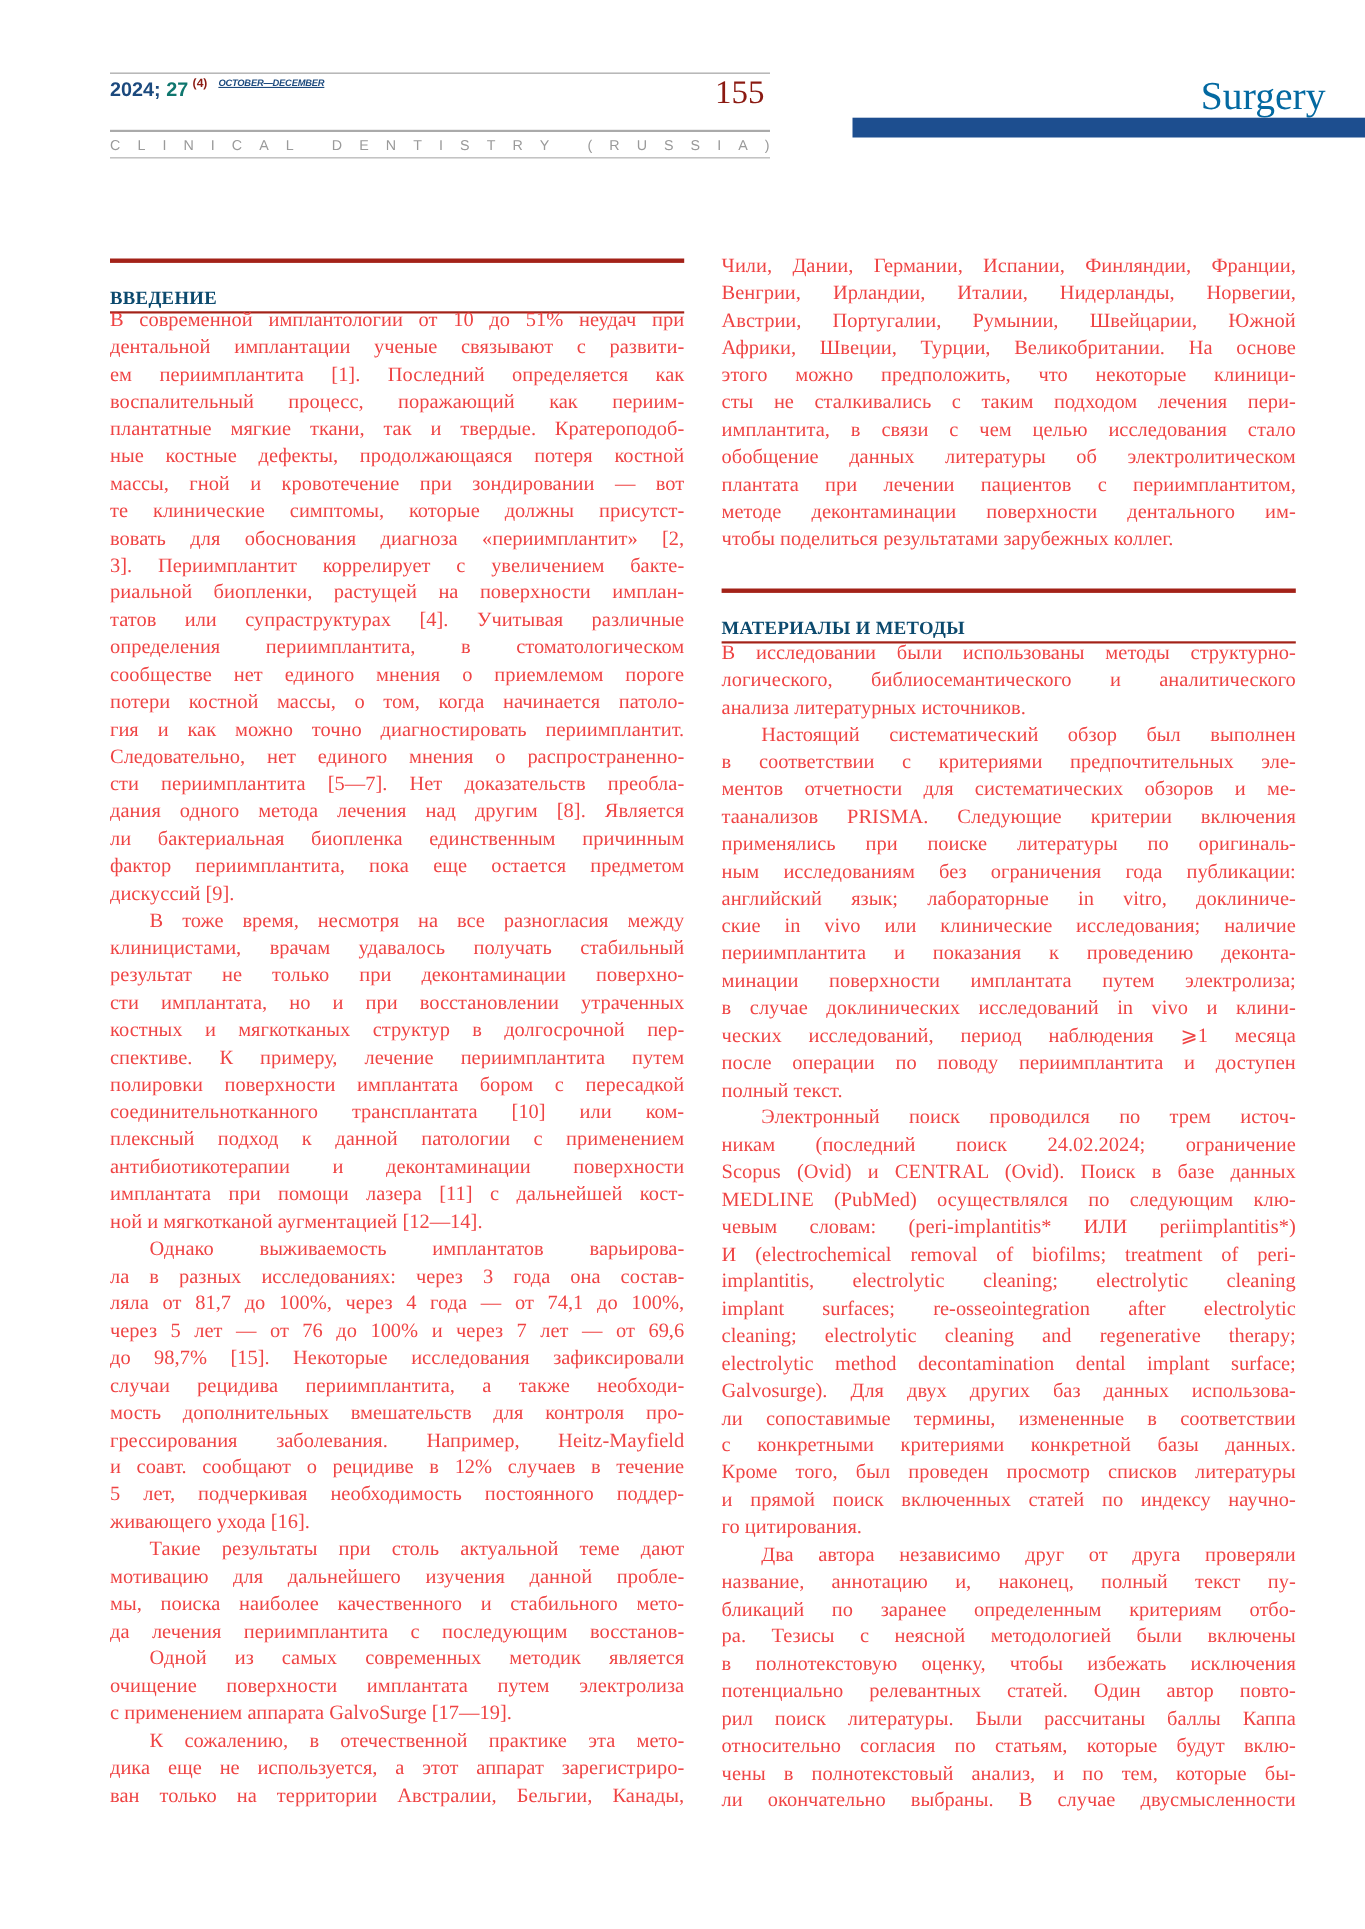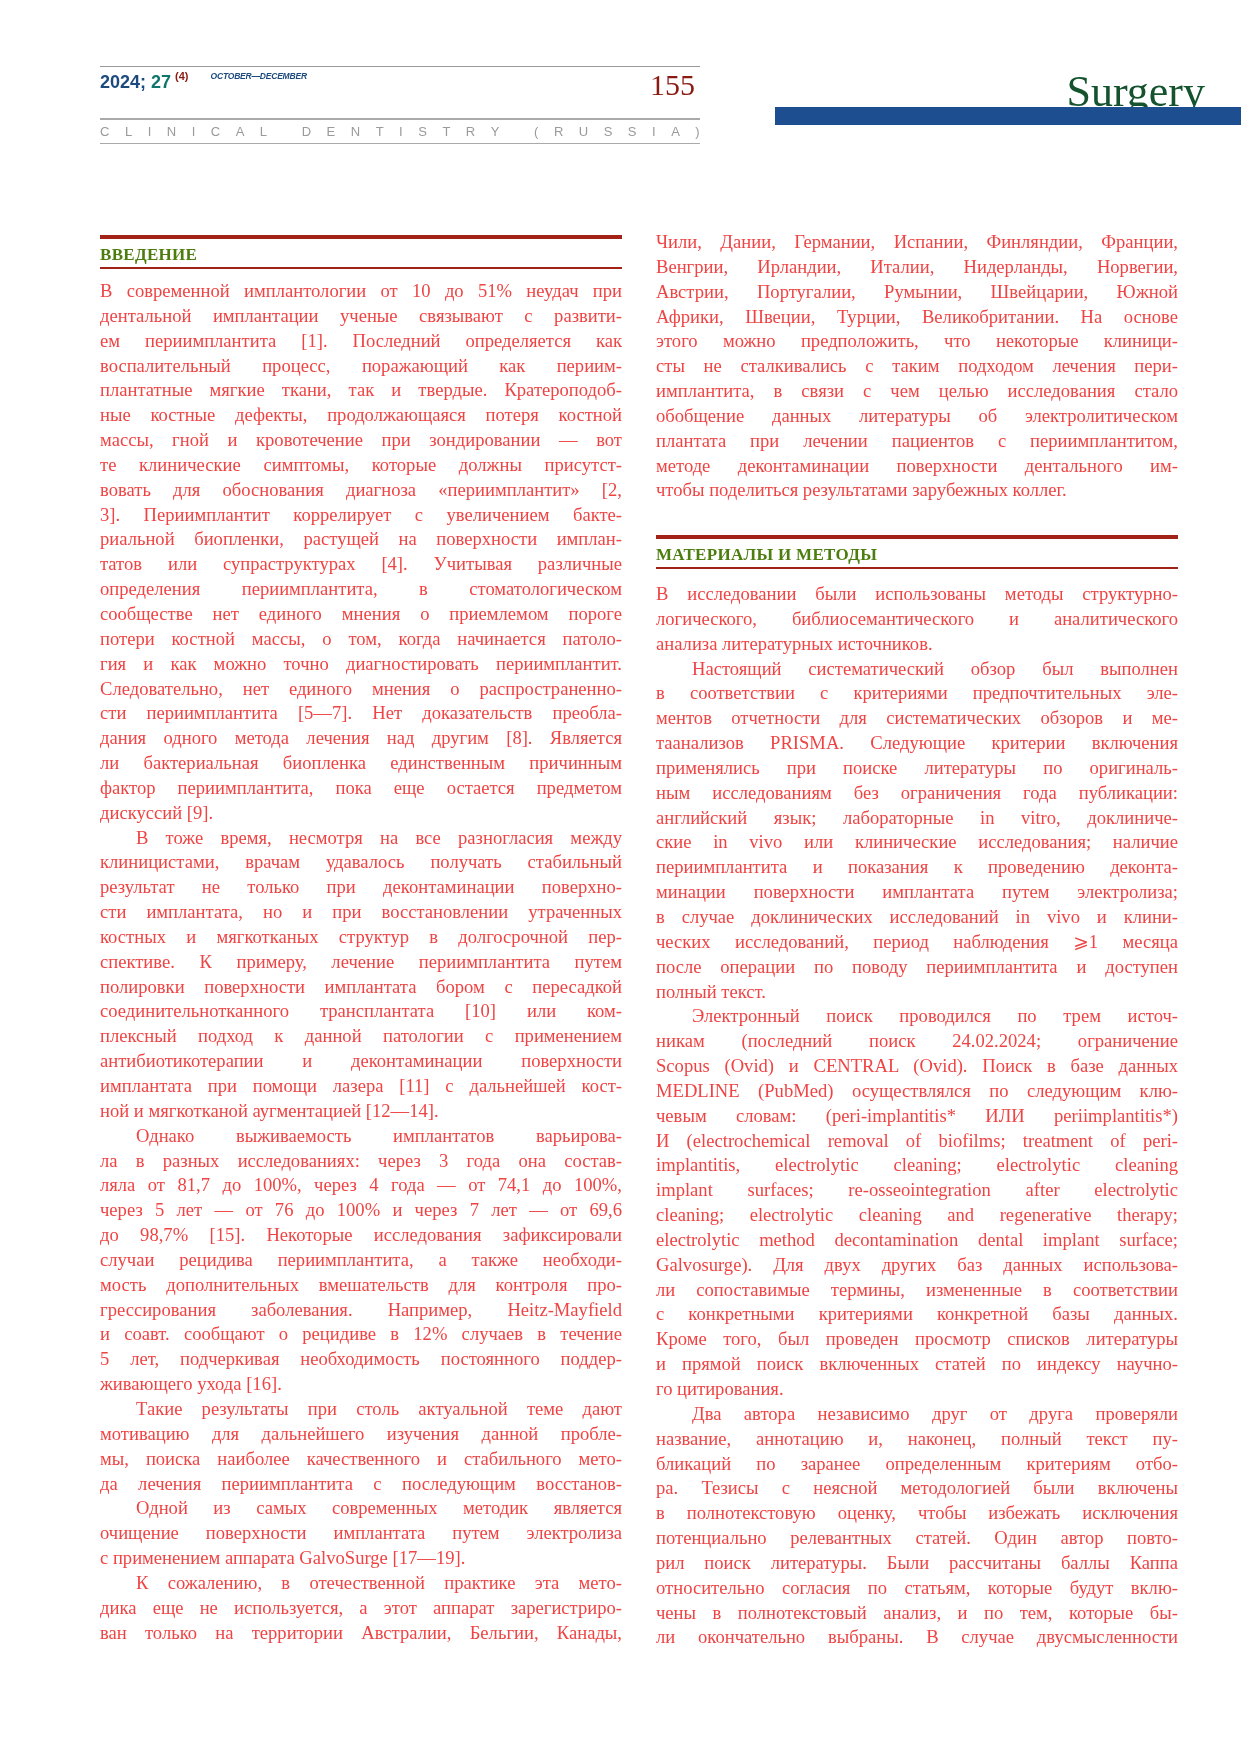--- a/index.html
+++ b/index.html
@@ -1,38 +1,38 @@
 <!DOCTYPE html>
 <html><head>
 <meta charset="utf-8">
 <style>
   html, body { margin: 0; padding: 0; background: #ffffff; }
   body { width: 1241px; height: 1754px; position: relative; overflow: hidden; font-family: "DejaVu Serif", serif; color: #2a2a2a; }
   .hdr-rule-top { position: absolute; left: 100px; top: 66px; width: 600px; height: 1px; background: #9a9a9a; }
   .hdr-issue { position: absolute; left: 100px; top: 70px; font-family: "Liberation Sans", sans-serif; font-weight: bold; font-size: 18px; color: #1c4a7e; white-space: nowrap; }
   .hdr-issue .vol { color: #0f766e; }
   .hdr-issue sup { font-size: 11px; color: #8b1a12; vertical-align: 8px; margin-left: 4px; }
-  .hdr-issue .months { font-size: 8.5px; font-style: italic; color: #1c4a7e; vertical-align: 9px; margin-left: 22px; letter-spacing: -0.2px; }
+  .hdr-issue .months { font-size: 8.5px; font-style: italic; color: #1c4a7e; vertical-align: 9px; margin-left: 10px; letter-spacing: -0.2px; text-decoration: underline; }
   .hdr-page { position: absolute; left: 650px; top: 68px; font-family: "Liberation Serif", serif; font-size: 30px; color: #8b1a12; }
   .hdr-rule-mid { position: absolute; left: 100px; top: 118px; width: 600px; height: 2px; background: #aaaaaa; }
   .hdr-journal { position: absolute; left: 100px; top: 124px; width: 600px; font-family: "Liberation Sans", sans-serif; font-size: 13px; color: #9a9a9a; display: flex; justify-content: space-between; }
   .hdr-rule-bot { position: absolute; left: 100px; top: 143px; width: 600px; height: 1px; background: #aaaaaa; }
-  .hdr-section { position: absolute; right: 36px; top: 66px; font-family: "Liberation Serif", serif; font-size: 44px; color: #14532d; }
+  .hdr-section { position: absolute; right: 36px; top: 66px; font-family: "Liberation Serif", serif; font-size: 36px; color: #0369a1; }
   .hdr-bar { position: absolute; left: 775px; top: 107px; width: 466px; height: 18px; background: #1d4e8f; }
 
   .col { position: absolute; width: 522px; font-family: "Liberation Serif", serif; font-size: 18.6px; line-height: 24.85px; color: #ef4444; }
   .col-left { left: 100px; top: 279px; }
   .col-right { left: 656px; top: 230px; }
   .ln { display: block; text-align: justify; text-align-last: justify; white-space: nowrap; height: 24.85px; overflow: visible; }
   .ln.last { text-align-last: left; }
   .ln.ind { text-indent: 36px; }
 
   .sec-head { position: absolute; width: 522px; }
   .sec-head .thick { height: 4px; background: #a32218; }
-  .sec-head .title { font-family: "Liberation Serif", serif; font-weight: bold; font-size: 17px; color: #4d7c0f; padding-top: 6px; height: 22px; letter-spacing: 0.3px; }
+  .sec-head .title { font-family: "Liberation Serif", serif; font-weight: bold; font-size: 17px; color: #0c4a6e; padding-top: 22px; height: 22px; letter-spacing: 0.3px; }
   .sec-head .thin { height: 2px; background: #a32218; }
   .sh-intro { left: 100px; top: 235px; }
   .sh-methods { left: 656px; top: 535px; }
 </style>
 </head>
 <body>
 
 <div class="hdr-rule-top"></div>
 <div class="hdr-issue">
   <span>2024;</span>

